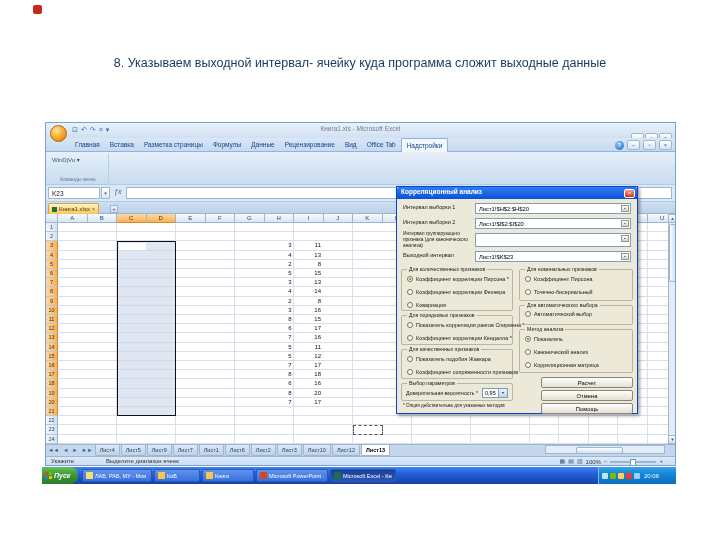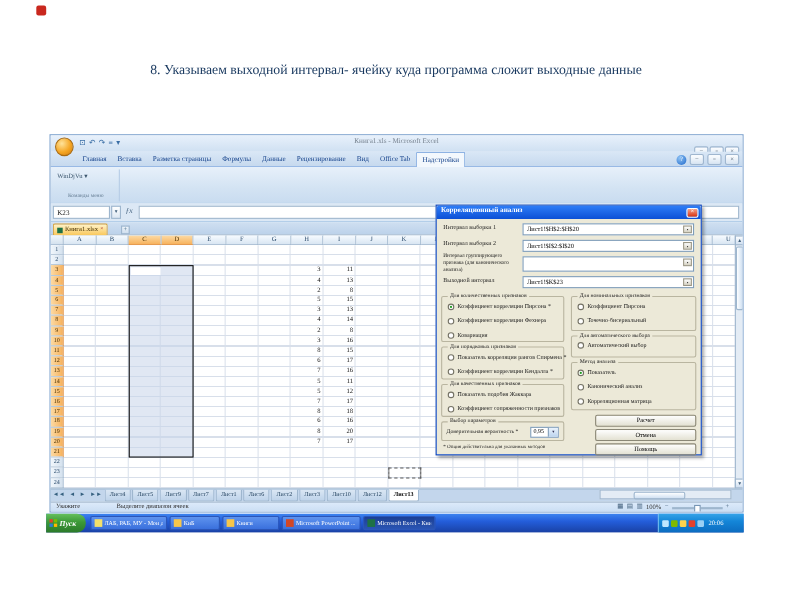--- a/index.html
+++ b/index.html
@@ -1,18 +1,18 @@
 <!DOCTYPE html>
 <html><head>
 <meta charset="utf-8">
 <style>
   html,body{margin:0;padding:0;background:#fff;}
   #stage{position:relative;width:720px;height:540px;background:#fff;overflow:hidden;
          font-family:"Liberation Sans","DejaVu Sans",sans-serif;}
-  .abs{position:absolute;font-family:Liberation Serif, serif;}
+  .abs{position:absolute;}
   #red-marker{left:33px;top:5px;width:9px;height:9px;background:#c9281e;border-radius:2px;}
   #slide-title{left:0;top:56px;width:720px;text-align:center;font-size:12.5px;color:#17375e;}
 
   
   #xlwin{left:45px;top:122px;width:631px;height:344px;background:#fff;
          border:1px solid #7da2ce;box-sizing:border-box;overflow:hidden;}
   #titlebar{left:0;top:0;width:100%;height:15px;background:linear-gradient(#e8f1fb,#cfe0f2);}
   #win-title{left:0;top:2px;width:100%;text-align:center;font-size:6.5px;color:#76828f;}
   #office-button{left:4px;top:2px;width:17px;height:17px;border-radius:50%;z-index:3;
       background:radial-gradient(circle at 35% 30%,#ffe39a,#f5a623 55%,#cf7a10);border:1px solid #a86a12;box-sizing:border-box;}

